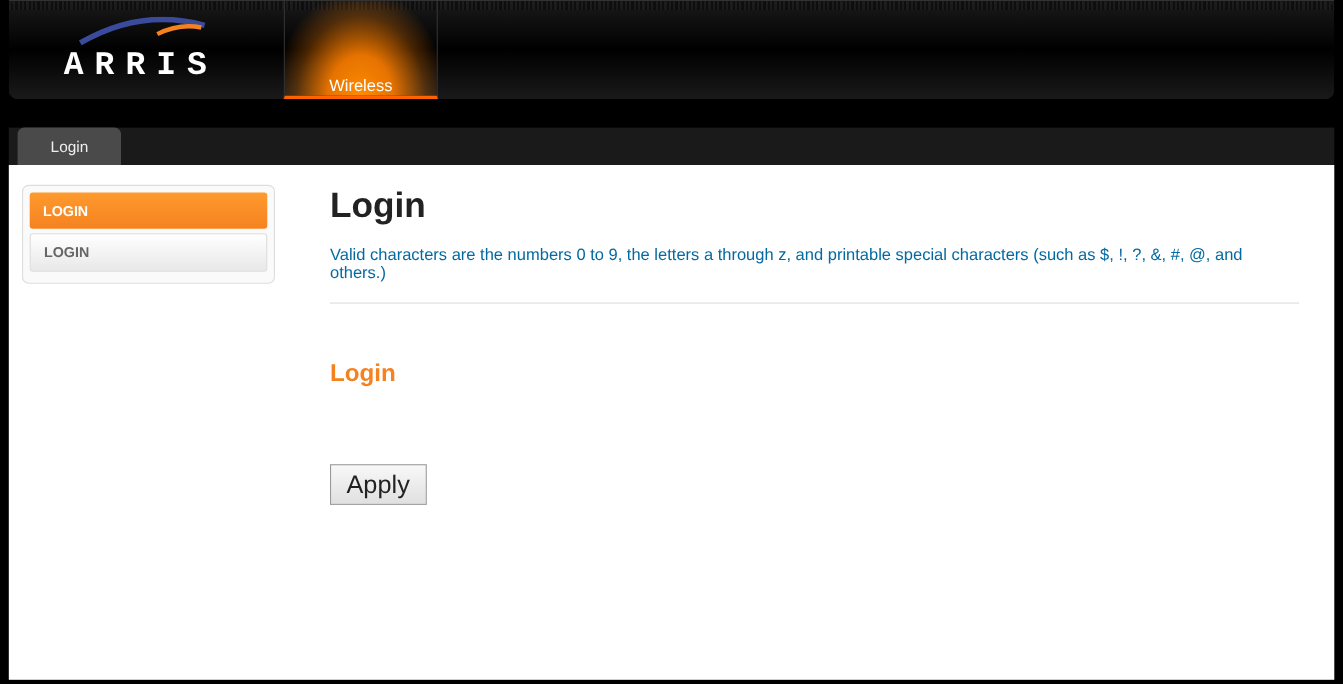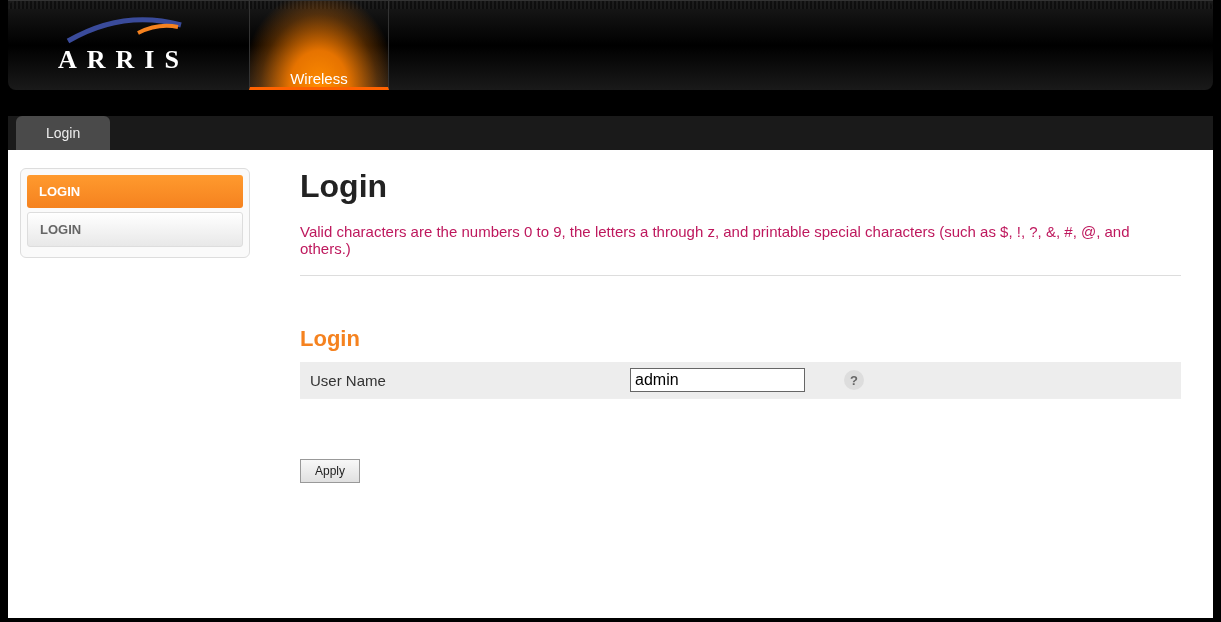--- a/index.html
+++ b/index.html
@@ -41,25 +41,25 @@
       flex-direction: column;
       align-items: center;
       color: #fff;
     }
     .logo-swoosh {
       width: 120px;
       height: 28px;
       position: relative;
     }
     .logo-text {
-      font-size: 26px;
+      font-size: 30px;
       font-weight: bold;
       letter-spacing: 10px;
       color: #fff;
-      font-family: Liberation Serif, serif;
+      font-family: Liberation Mono, monospace;
     }
     .nav {
       display: flex;
       margin-left: 60px;
       height: 100%;
       align-items: stretch;
     }
     .nav-item {
       display: flex;
       align-items: flex-end;
@@ -134,21 +134,21 @@
       padding: 0 20px 0 50px;
     }
     .page-title {
       font-size: 32px;
       font-weight: bold;
       color: #222;
       margin-bottom: 18px;
     }
     .page-desc {
       font-size: 15px;
-      color: #be185d;
+      color: #0369a1;
       padding-bottom: 18px;
       border-bottom: 1px solid #ddd;
       margin-bottom: 50px;
     }
     .section-title {
       font-size: 22px;
       font-weight: bold;
       color: #f5821f;
       margin-bottom: 10px;
     }
@@ -188,21 +188,21 @@
       border-radius: 50%;
       color: #666;
       font-size: 13px;
       font-weight: bold;
       cursor: pointer;
       margin-left: 14px;
     }
     .apply-btn {
       margin-top: 60px;
       padding: 4px 14px;
-      font-size: 12px;
+      font-size: 23px;
       background: linear-gradient(to bottom, #f8f8f8, #e0e0e0);
       border: 1px solid #999;
       cursor: pointer;
       color: #222;
     }
     .input-cell {
       width: 200px;
     }
   </style>
 </head>
@@ -242,27 +242,18 @@
   </div>
 
   <div class="main">
     <h1 class="page-title">Login</h1>
     <p class="page-desc">Valid characters are the numbers 0 to 9, the letters a through z, and printable special characters (such as $, !, ?, &amp;, #, @, and others.)</p>
 
     <h2 class="section-title">Login</h2>
 
     <table class="form-table">
       <tbody>
-          <tr class="form-row alt">
-        <td class="form-label">User Name</td>
-        <td class="input-cell">
-          <input type="text" class="form-input" value="admin" style="">
-        </td>
-        <td>
-          <span class="help-icon">?</span>
-        </td>
-      </tr>
     </tbody>
       </table>
 
     <button class="apply-btn">Apply</button>
   </div>
 </div>
 
 </body></html>

